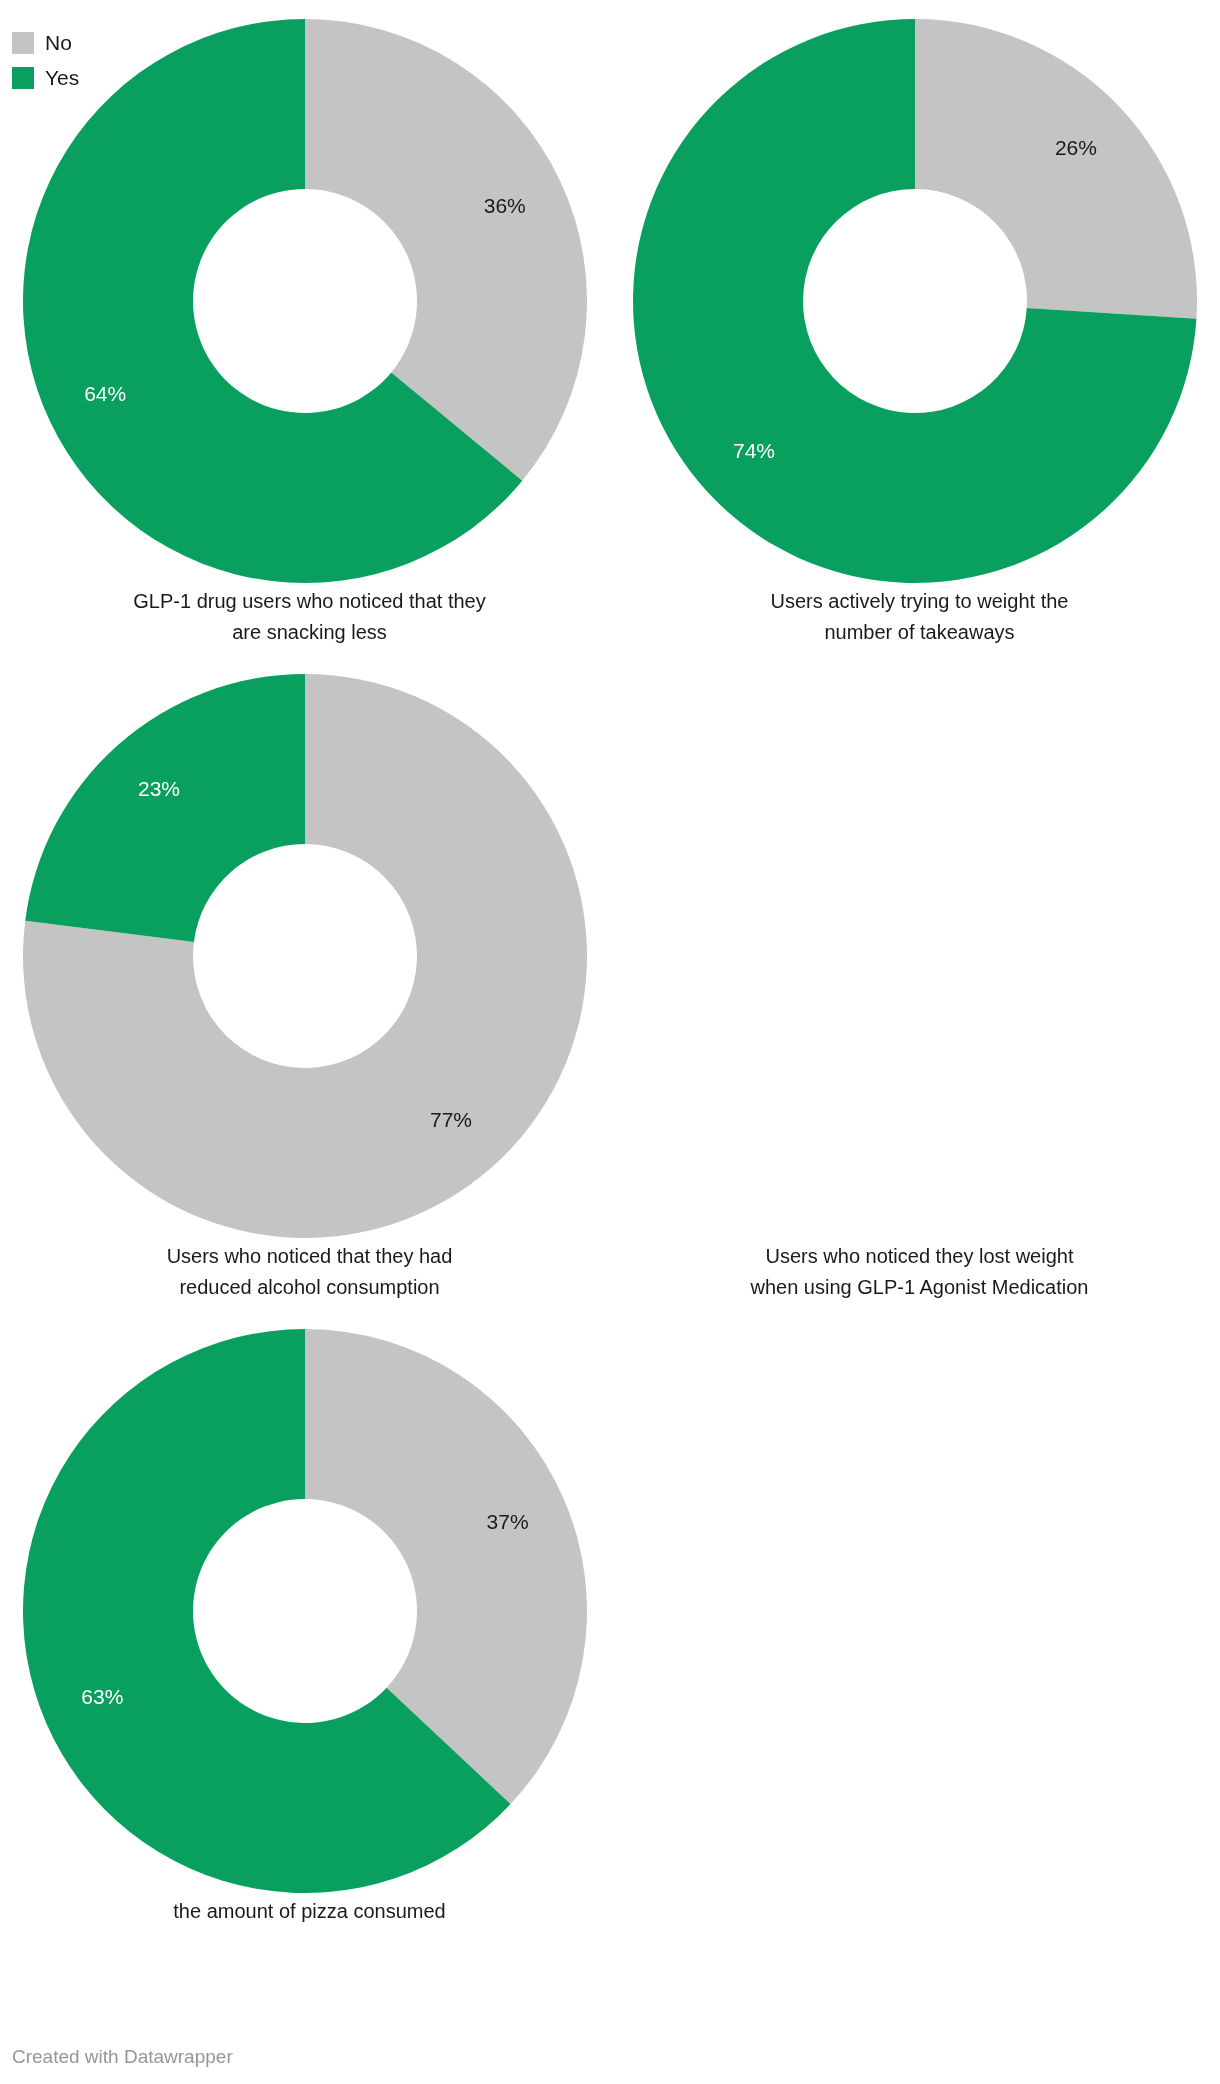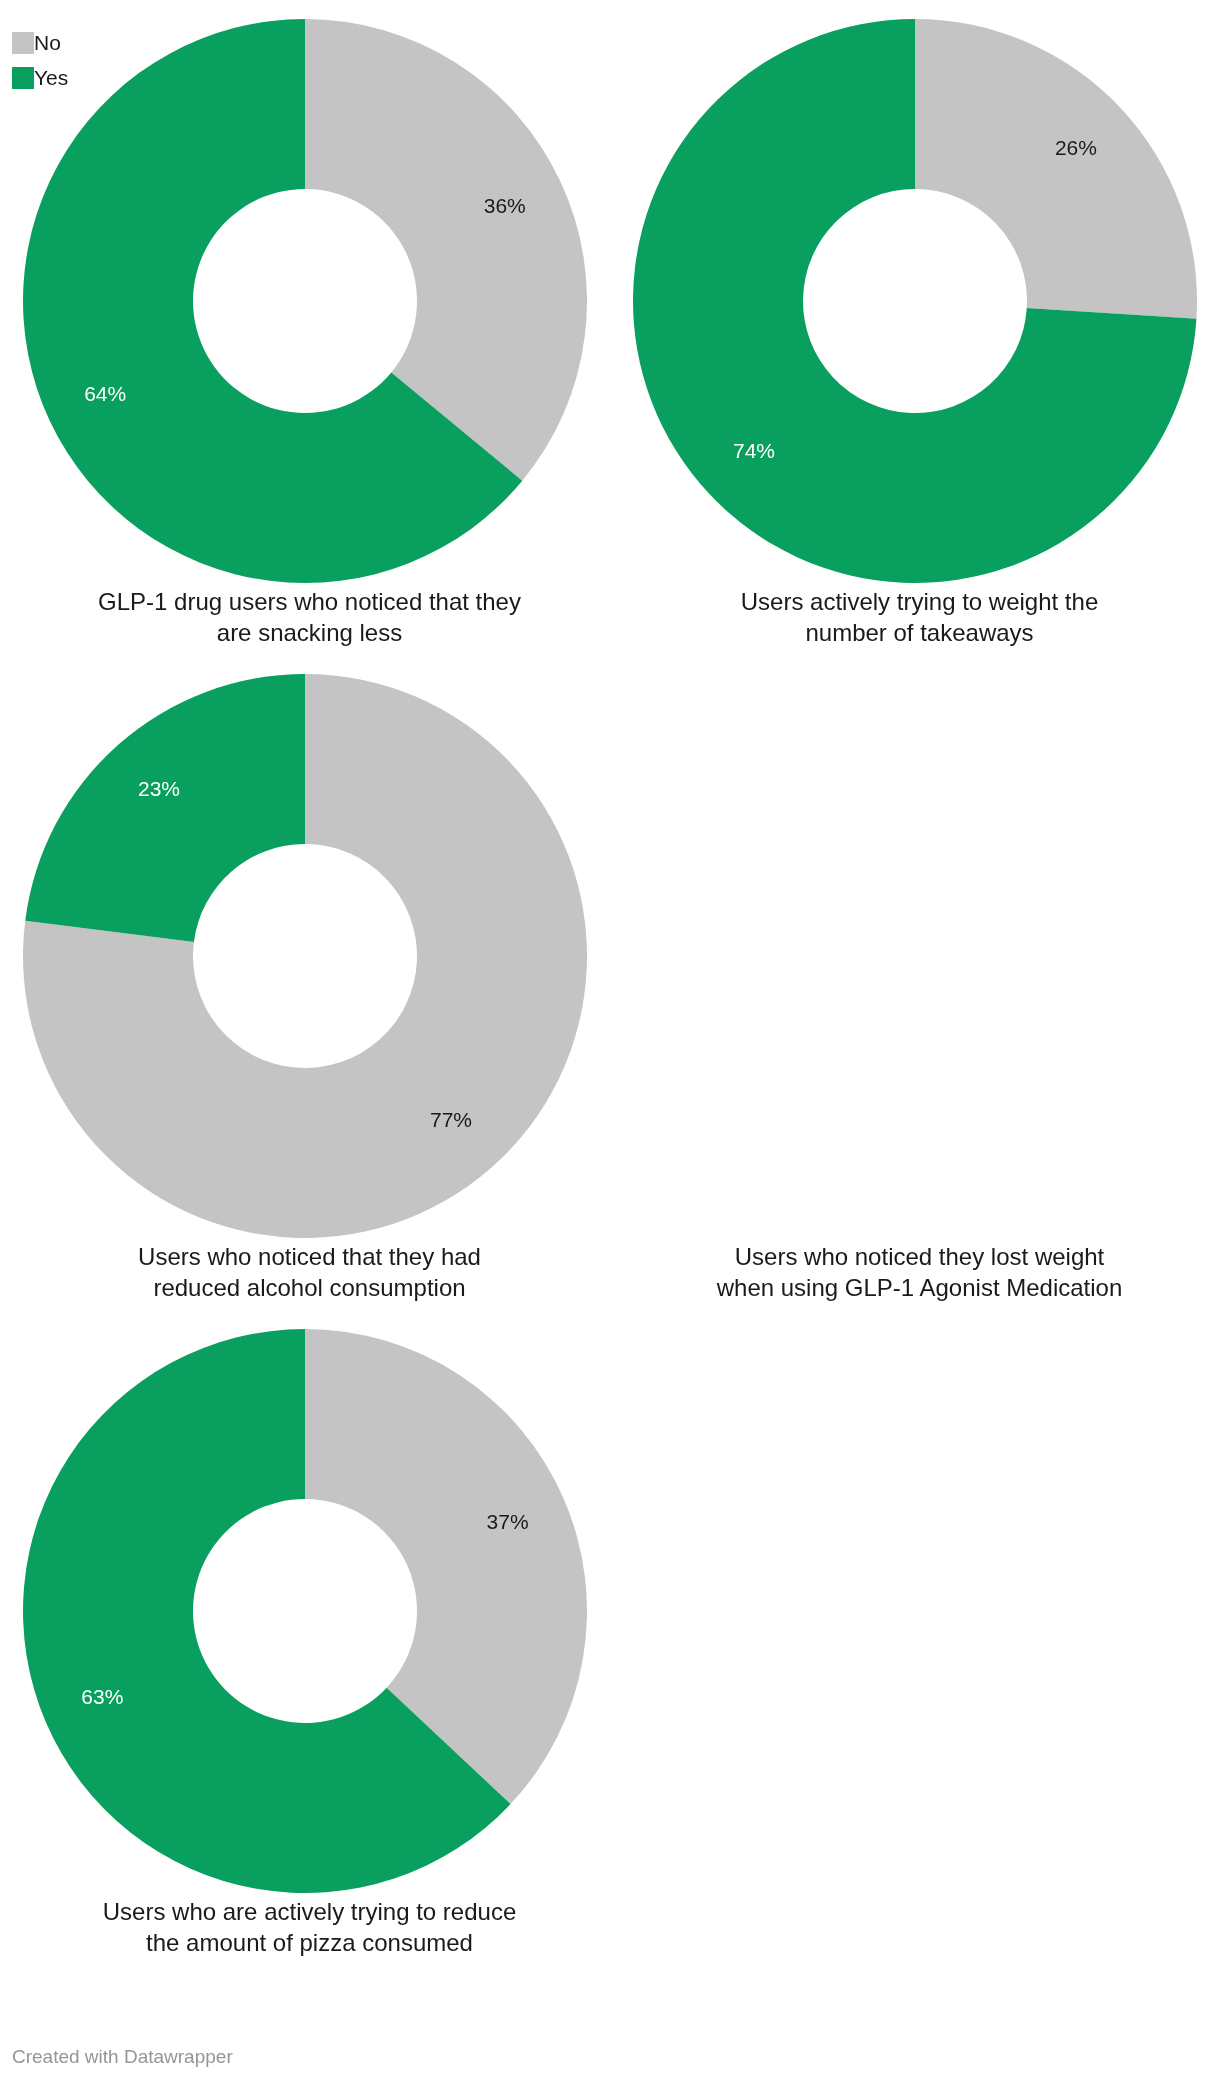--- a/index.html
+++ b/index.html
@@ -21,20 +21,21 @@
     position: absolute;
     left: 12px;
     top: 30px;
     display: flex;
     flex-direction: column;
     gap: 9px;
   }
   .legend-item {
     display: flex;
     align-items: center;
+    gap: 11px;
     height: 26px;
   }
   .legend-swatch {
     width: 22px;
     height: 22px;
     flex: 0 0 22px;
   }
   .legend-label {
     font-size: 21px;
     line-height: 22px;
@@ -78,21 +79,21 @@
   }
   .slice-label.on-gray { fill: #1a1a1a; }
   .slice-label.on-green { fill: #ffffff; }
 
   .caption {
     position: absolute;
     left: 9px;
     right: 0;
     top: 586px;
     text-align: center;
-    font-size: 24px;
+    font-size: 20px;
     line-height: 31px;
     color: #1a1a1a;
     padding: 0 30px;
     box-sizing: border-box;
   }
 
   
   #footer {
     position: absolute;
     left: 12px;
@@ -172,21 +173,20 @@
   <div class="cell">
     <div class="donut-wrap">
       <svg class="donut-svg" viewBox="0 0 570 570">
           <path d="M 285 3 A 282 282 0 0 1 490.56915293283805 478.04228387189016 L 366.6444862711981 361.6692758640131 A 112 112 0 0 0 285 173 Z" fill="#c4c4c4"></path>
           <text x="487.64022135102306" y="197.30974574784042" class="slice-label on-gray">37%</text>
           <path d="M 490.56915293283805 478.04228387189016 A 282 282 0 1 1 284.99999999999994 3 L 285 173 A 112 112 0 1 0 366.6444862711981 361.6692758640131 Z" fill="#09a05f"></path>
           <text x="82.359778648977" y="372.69025425215966" class="slice-label on-green">63%</text>
         </svg>
     </div>
     <div class="caption">
-      <div>Users who are actively trying to reduce</div>
       <div>the amount of pizza consumed</div>
     </div>
   </div>
 
   <div class="cell empty"></div>
 </div>
 
 <div id="footer">Created with Datawrapper</div>
 
 </body></html>

